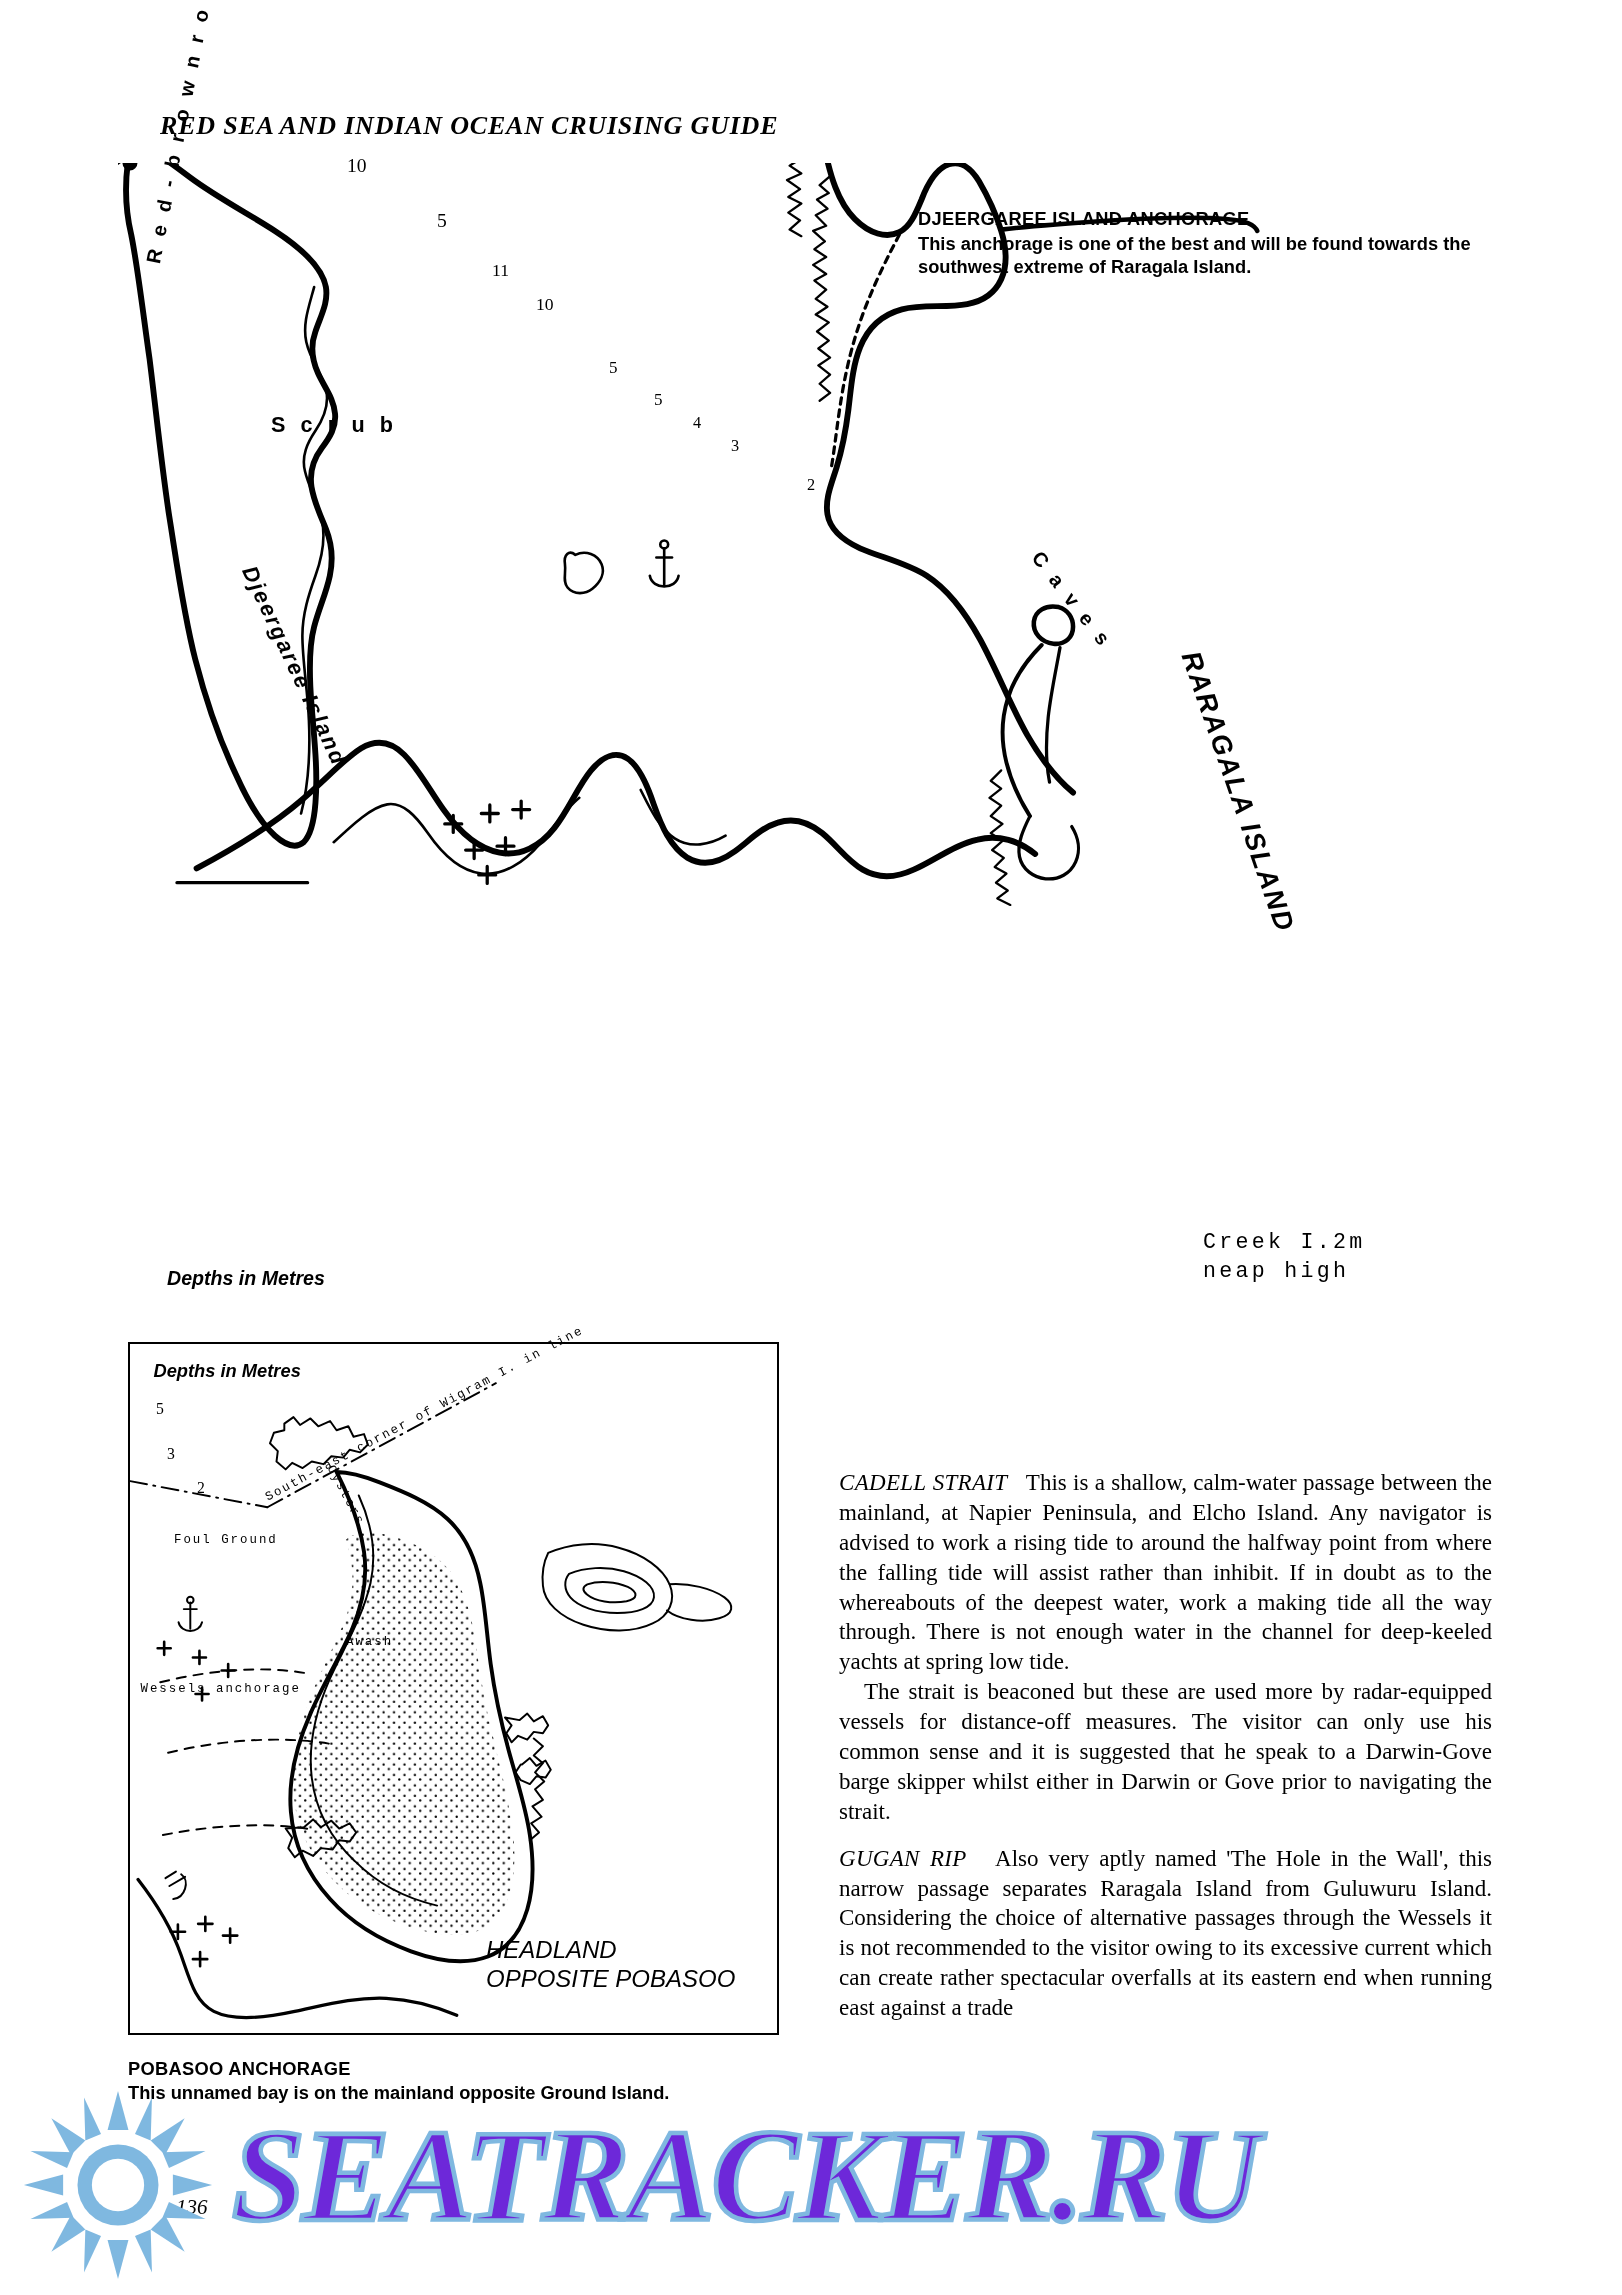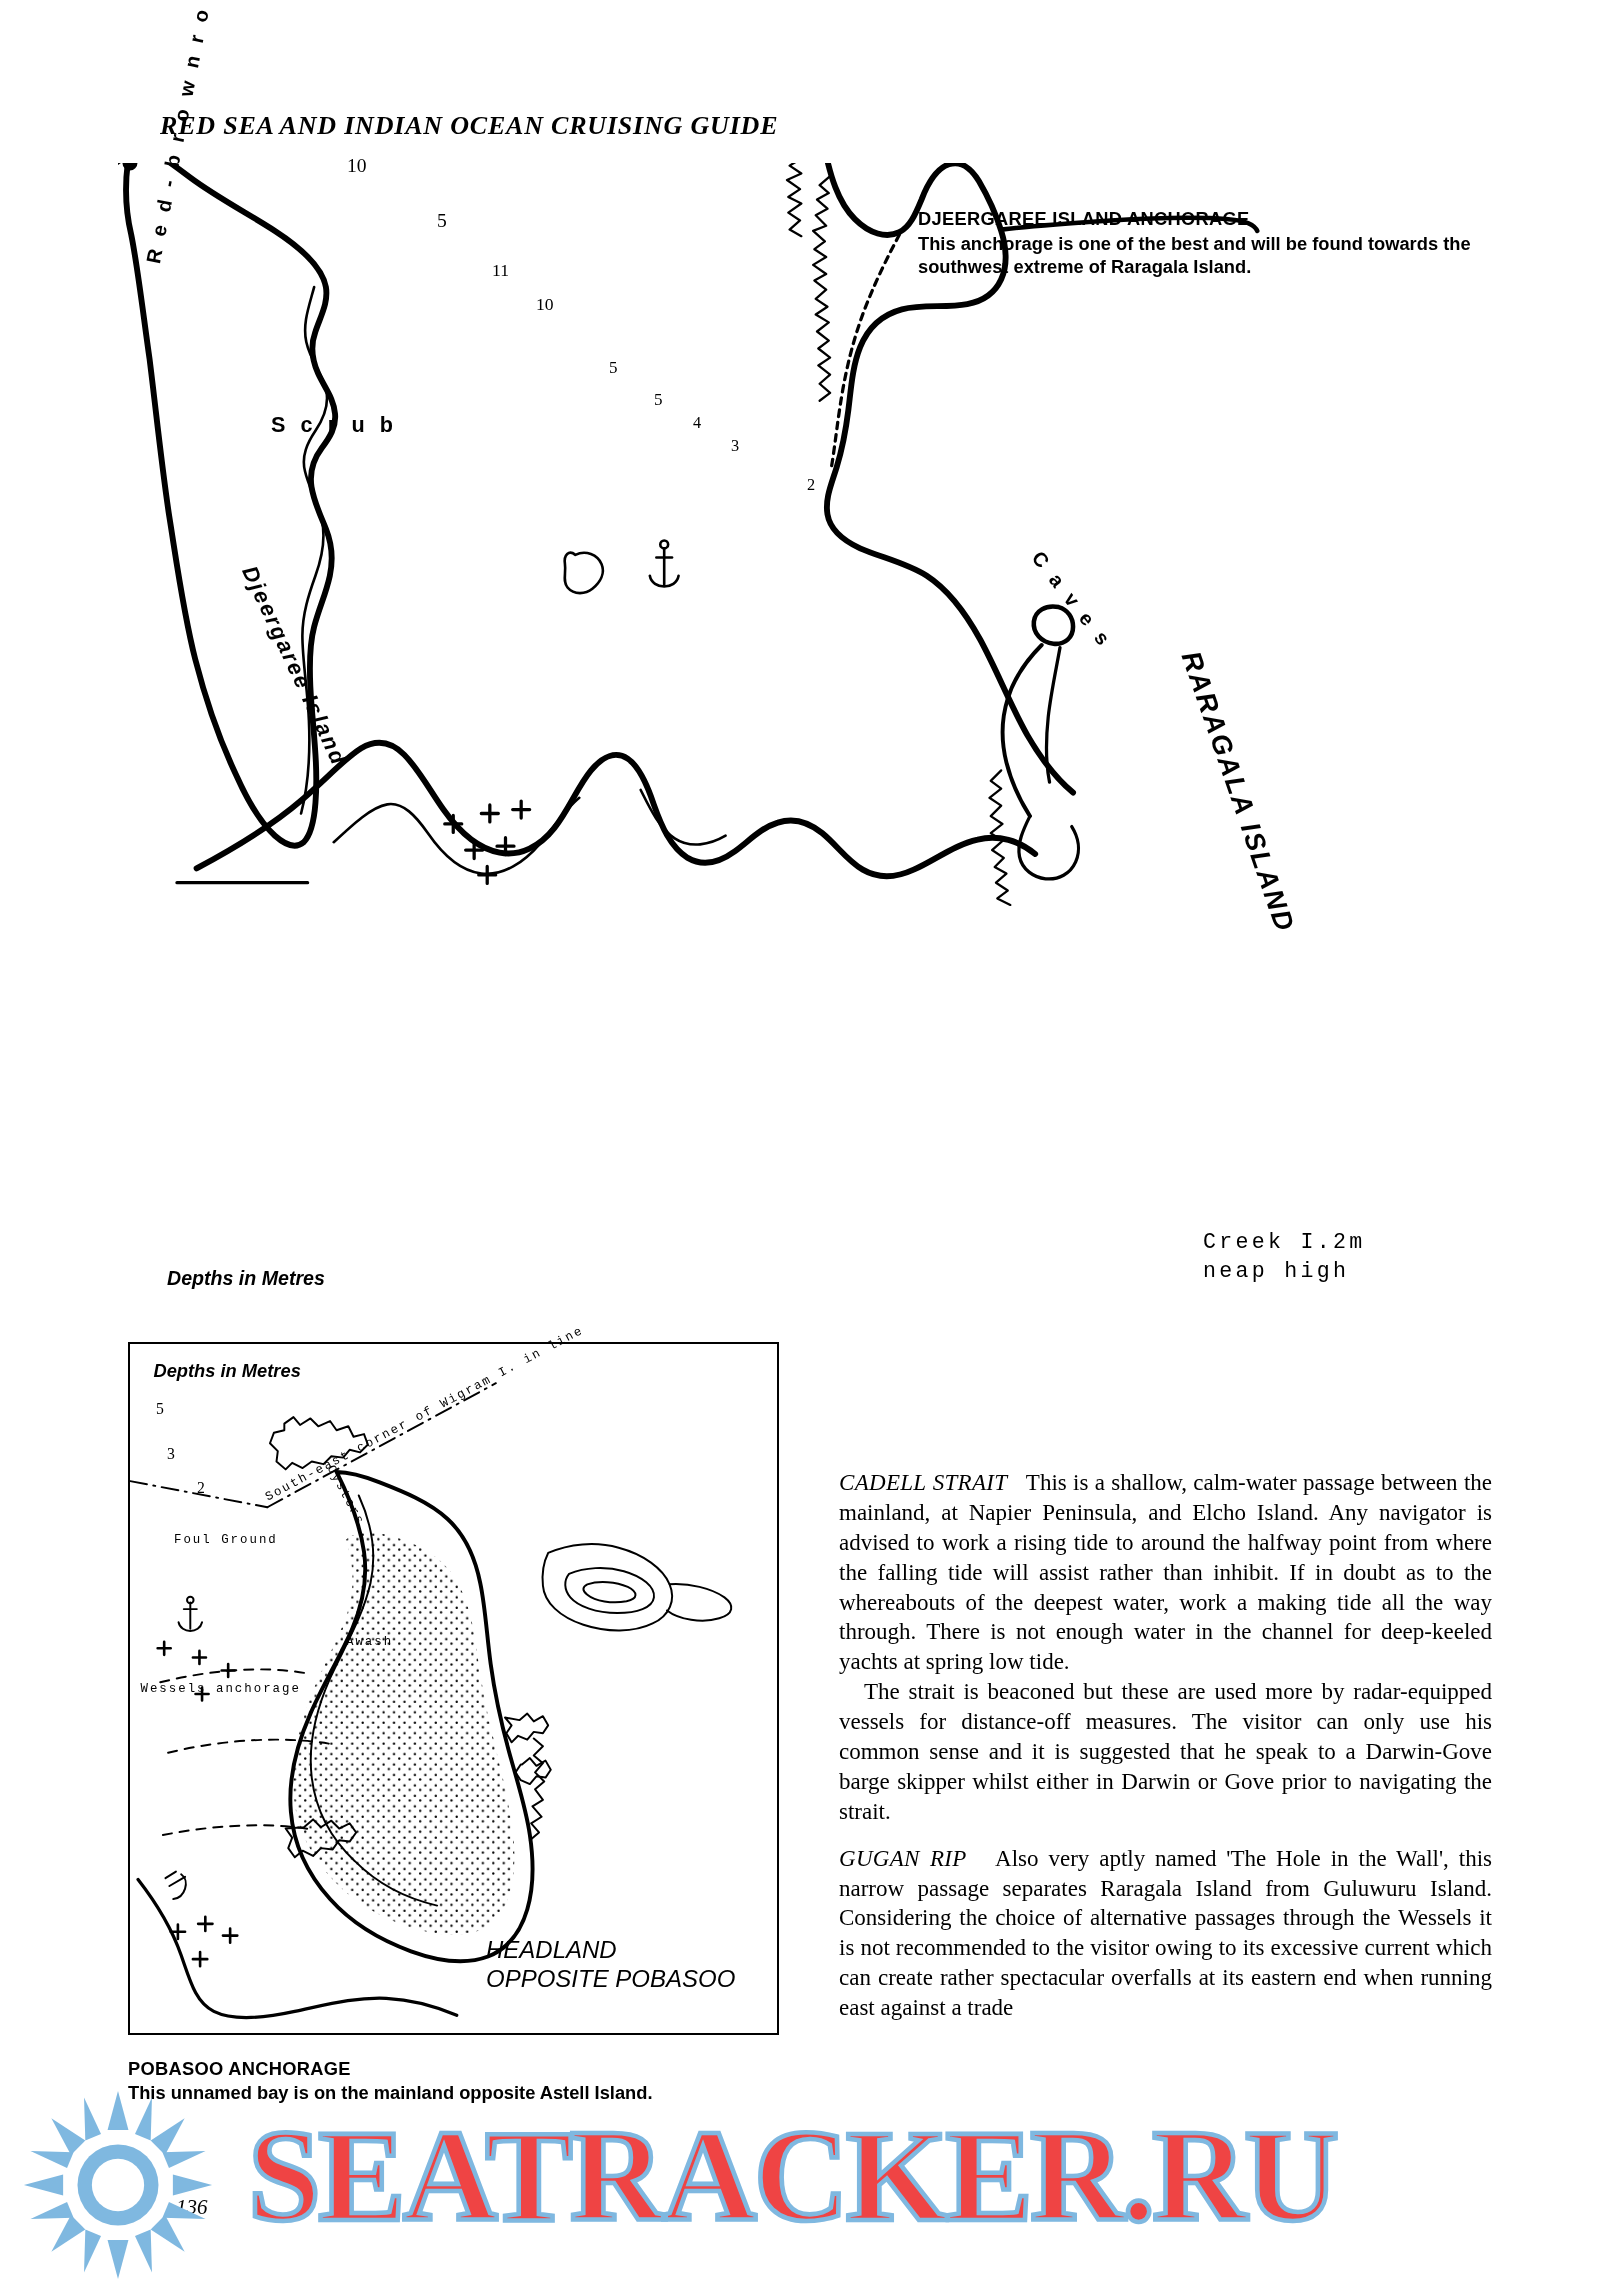--- a/index.html
+++ b/index.html
@@ -61,23 +61,23 @@
   .page-num{position:absolute;left:176px;top:2195px;
     font-family:"Liberation Serif",serif;font-style:italic;font-size:21px;}
 
   
   .body-col{position:absolute;left:839px;top:1468px;width:653px;
     font-family:"Liberation Serif",serif;font-size:23px;line-height:1.30;text-align:justify;}
   .body-col p{margin:0 0 0 0;text-indent:0;}
   .body-col p.indent{text-indent:25px;margin-top:0;}
   .body-col .sechead{font-style:italic;font-weight:normal;letter-spacing:0.3px;}
   .gap{height:17px;}
-  .wm-text{position:absolute;left:248px;top:2100px;
-    font-family:"Liberation Serif",serif;font-weight:bold;font-size:131px;
-    letter-spacing:-2.6px;color:#ef4444;-webkit-text-stroke:4.6px #7fb8e0;
+  .wm-text{position:absolute;left:232px;top:2100px;
+    font-family:"Liberation Serif",serif;font-weight:bold;font-style:italic;font-size:131px;
+    letter-spacing:-2.6px;color:#6d28d9;-webkit-text-stroke:4.6px #7fb8e0;
     text-shadow:0 0 0 #7fb8e0;}
   .wm-sun{position:absolute;left:19.6px;top:2087px;width:196px;height:196px;}
 </style>
 </head>
 <body>
 
 <div class="page-header">RED SEA AND INDIAN OCEAN CRUISING GUIDE</div>
 
 <div class="chart-top">
   <svg width="1385" height="1156" viewBox="0 0 2120 1770" xmlns="http://www.w3.org/2000/svg">
@@ -378,21 +378,21 @@
   <div class="label mono-s" style="left:216px;top:291px;white-space:nowrap;">Awash</div>
   <div class="label mono-s" style="left:10.5px;top:338px;white-space:nowrap;">Wessels anchorage</div>
 
   <div class="headline-box">
     <span>HEADLAND</span><br>
     <span>OPPOSITE POBASOO</span>
   </div>
 </div>
 
 <div class="pobasoo-title">POBASOO ANCHORAGE</div>
-<div class="pobasoo-text">This unnamed bay is on the mainland opposite Astell Island.</div>
+<div class="pobasoo-text">This unnamed bay is on the mainland opposite Ground Island.</div>
 
 <div class="page-num">136</div>
 
 <div class="body-col">
   <p>
     <span class="sechead">CADELL STRAIT</span>&nbsp;&nbsp;
     <span>This is a shallow, calm-water passage between the mainland, at Napier Peninsula, and Elcho Island. Any navigator is advised to work a rising tide to around the halfway point from where the falling tide will assist rather than inhibit. If in doubt as to the whereabouts of the deepest water, work a making tide all the way through. There is not enough water in the channel for deep-keeled yachts at spring low tide.</span>
   </p>
   <p class="indent">The strait is beaconed but these are used more by radar-equipped vessels for distance-off measures. The visitor can only use his common sense and it is suggested that he speak to a Darwin-Gove barge skipper whilst either in Darwin or Gove prior to navigating the strait.</p>
   <div class="gap"></div>

